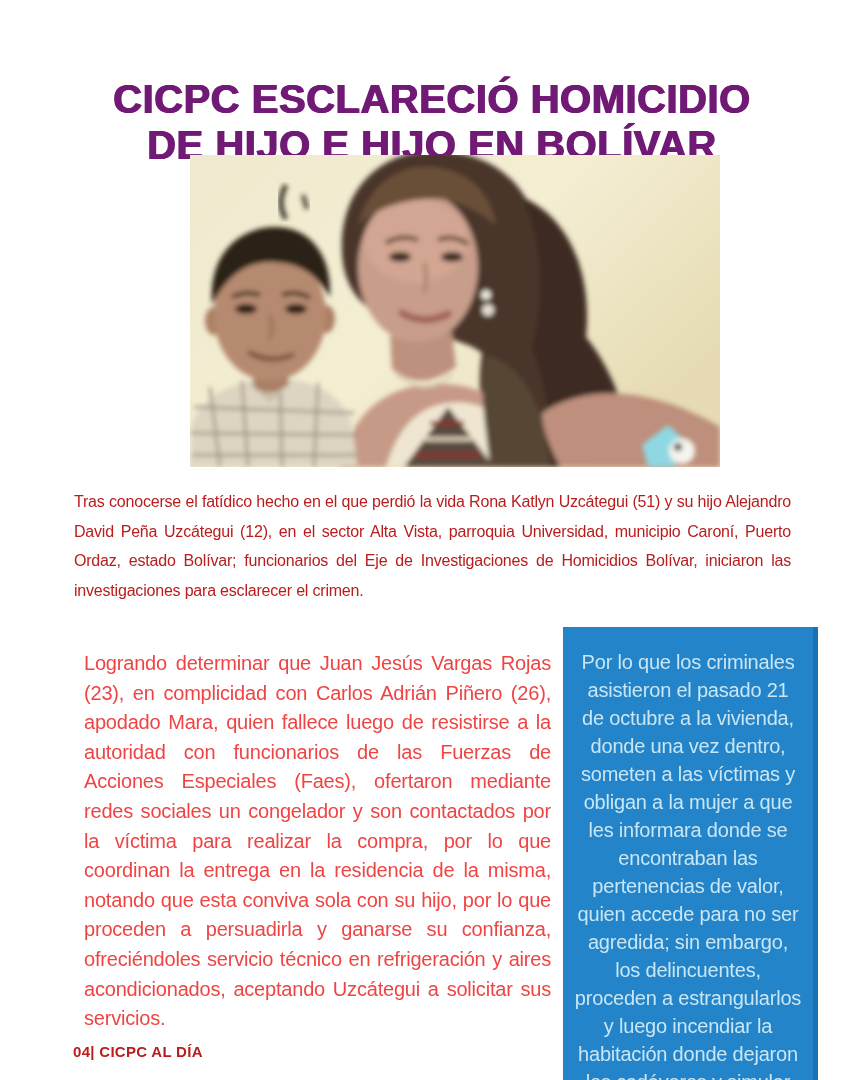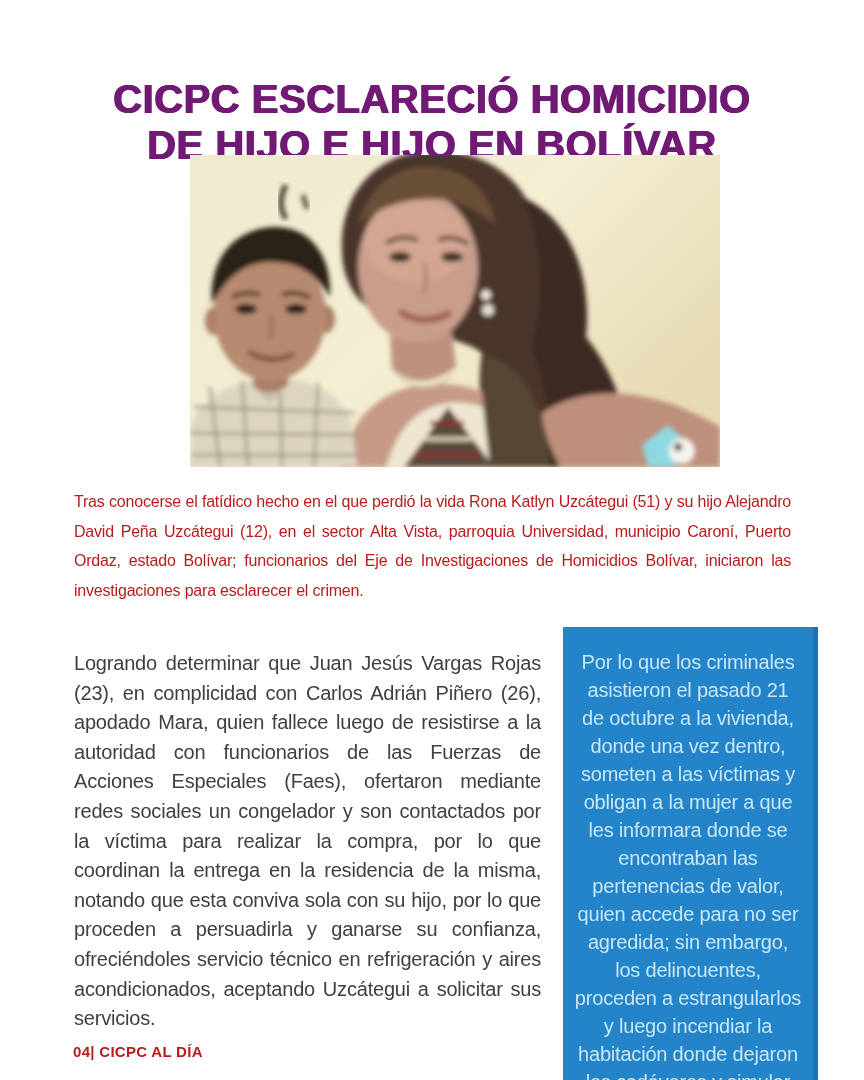--- a/index.html
+++ b/index.html
@@ -25,23 +25,23 @@
     position:absolute; left:190px; top:155px; width:530px; height:312px;
     overflow:hidden; background:#f0ead0;
   }
   .photo-frame svg { display:block; }
   .intro {
     position:absolute; left:74px; top:487px; width:717px;
     font-size:16px; line-height:29.5px; letter-spacing:-0.2px;
     text-align:justify; color:#b91c1c;
   }
   .body-col {
-    position:absolute; left:74px; top:649px; width:467px;
+    position:absolute; left:84px; top:649px; width:467px;
     font-size:20px; line-height:29.6px; letter-spacing:-0.2px;
-    text-align:justify; color:#404040;
+    text-align:justify; color:#ef4444;
   }
   .pullquote {
     position:absolute; left:563px; top:627px; width:255px; height:453px;
     background:#2484c9; border-right:5px solid #1b72b2;
     padding:21px 11px 0 11px;
     color:#c8e6f4; text-align:center;
     font-size:20px; line-height:28px; letter-spacing:-0.2px;
   }
   .footer {
     position:absolute; left:73px; top:1043px;

